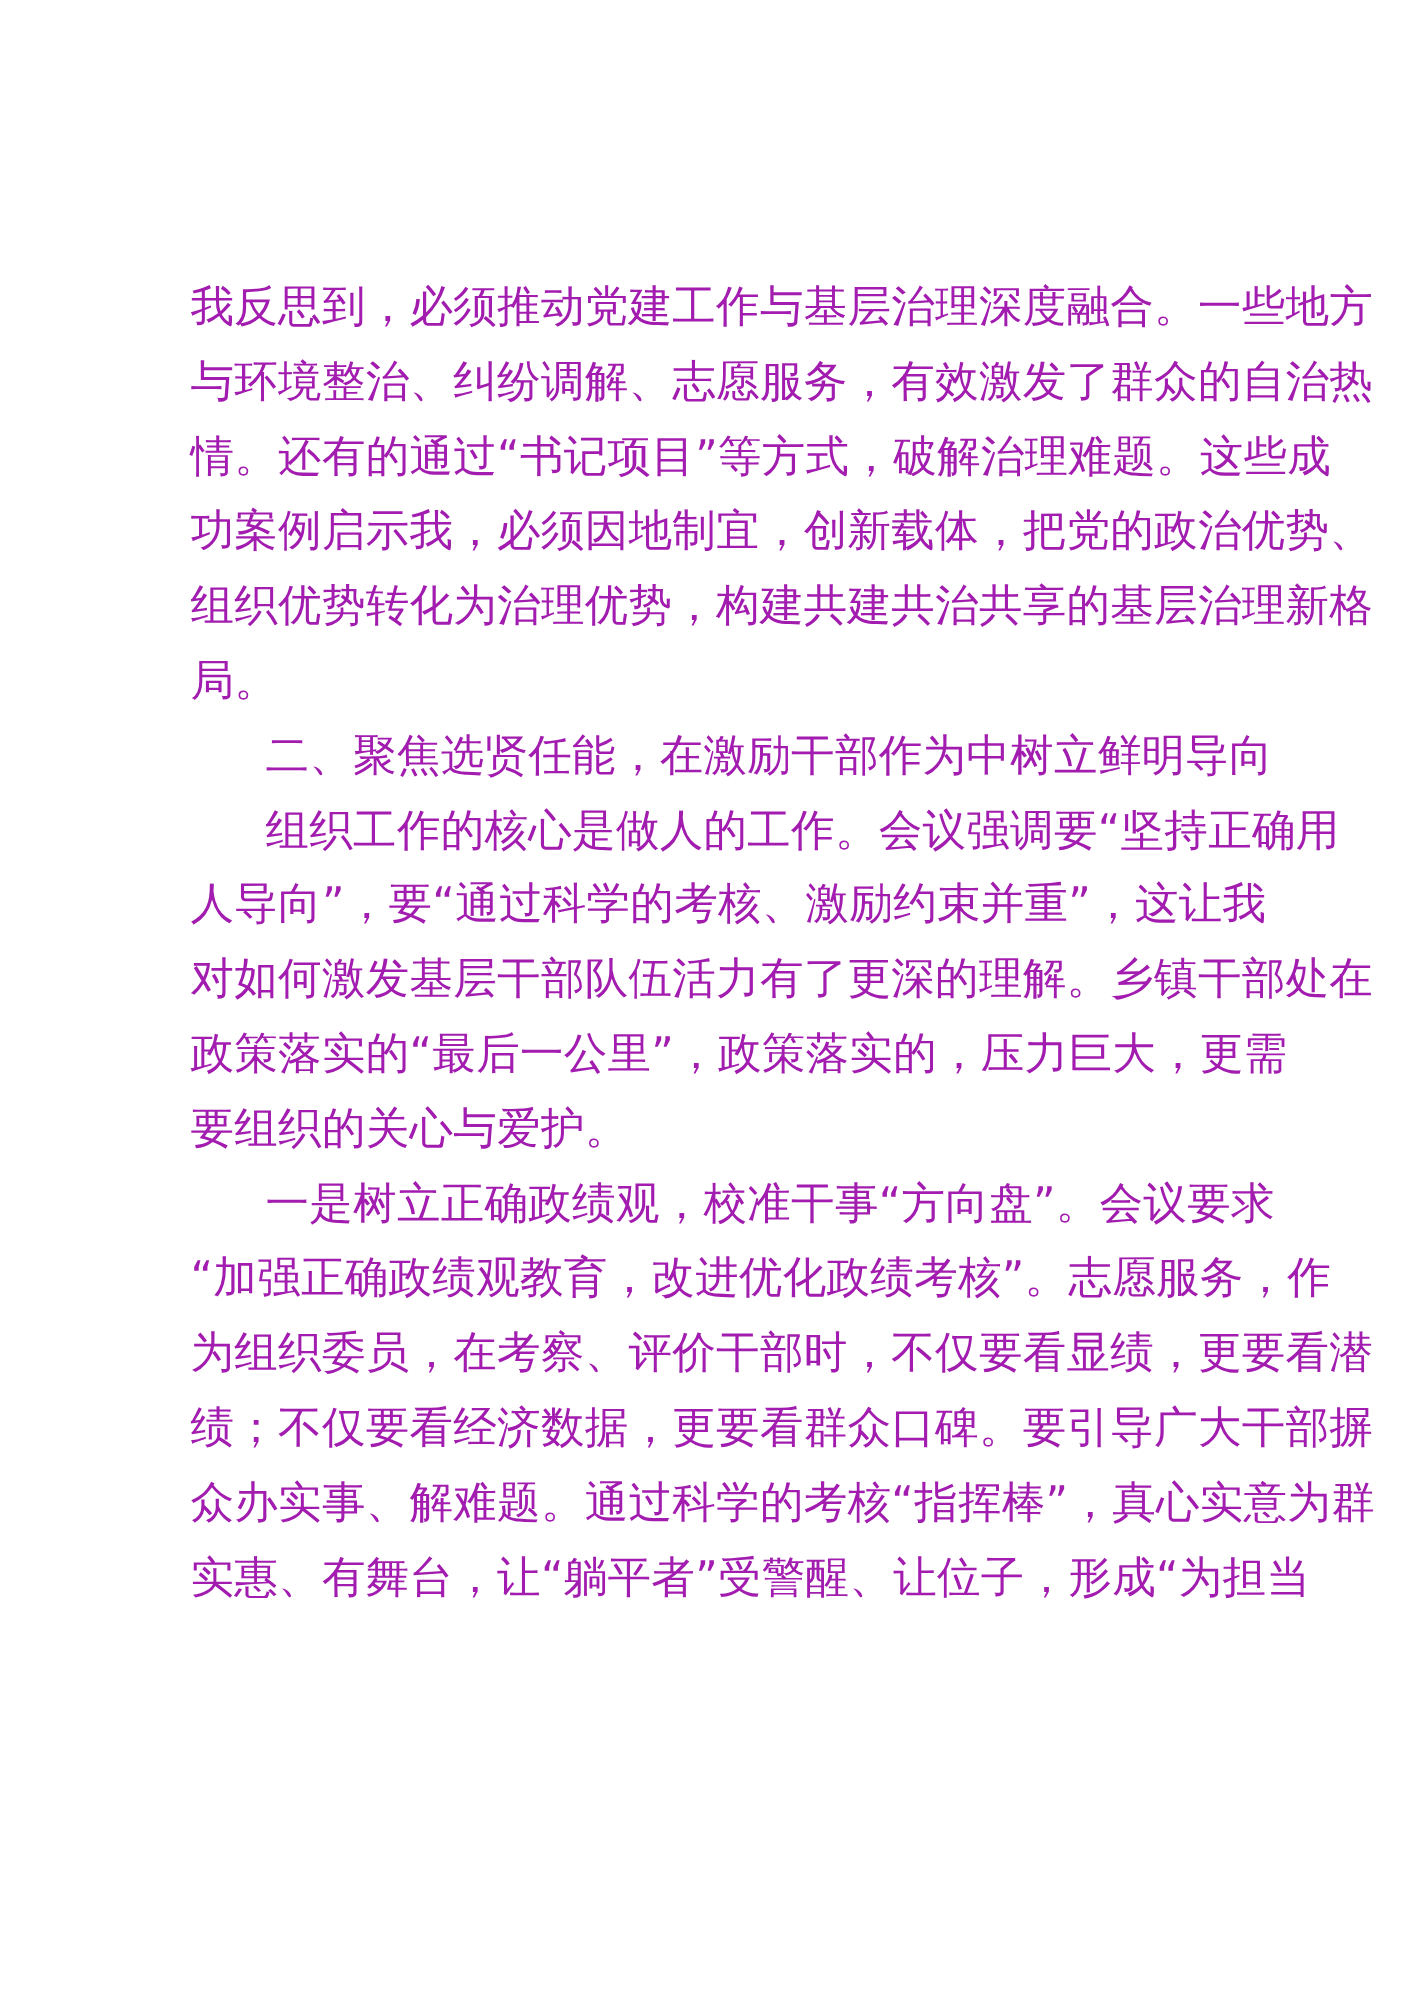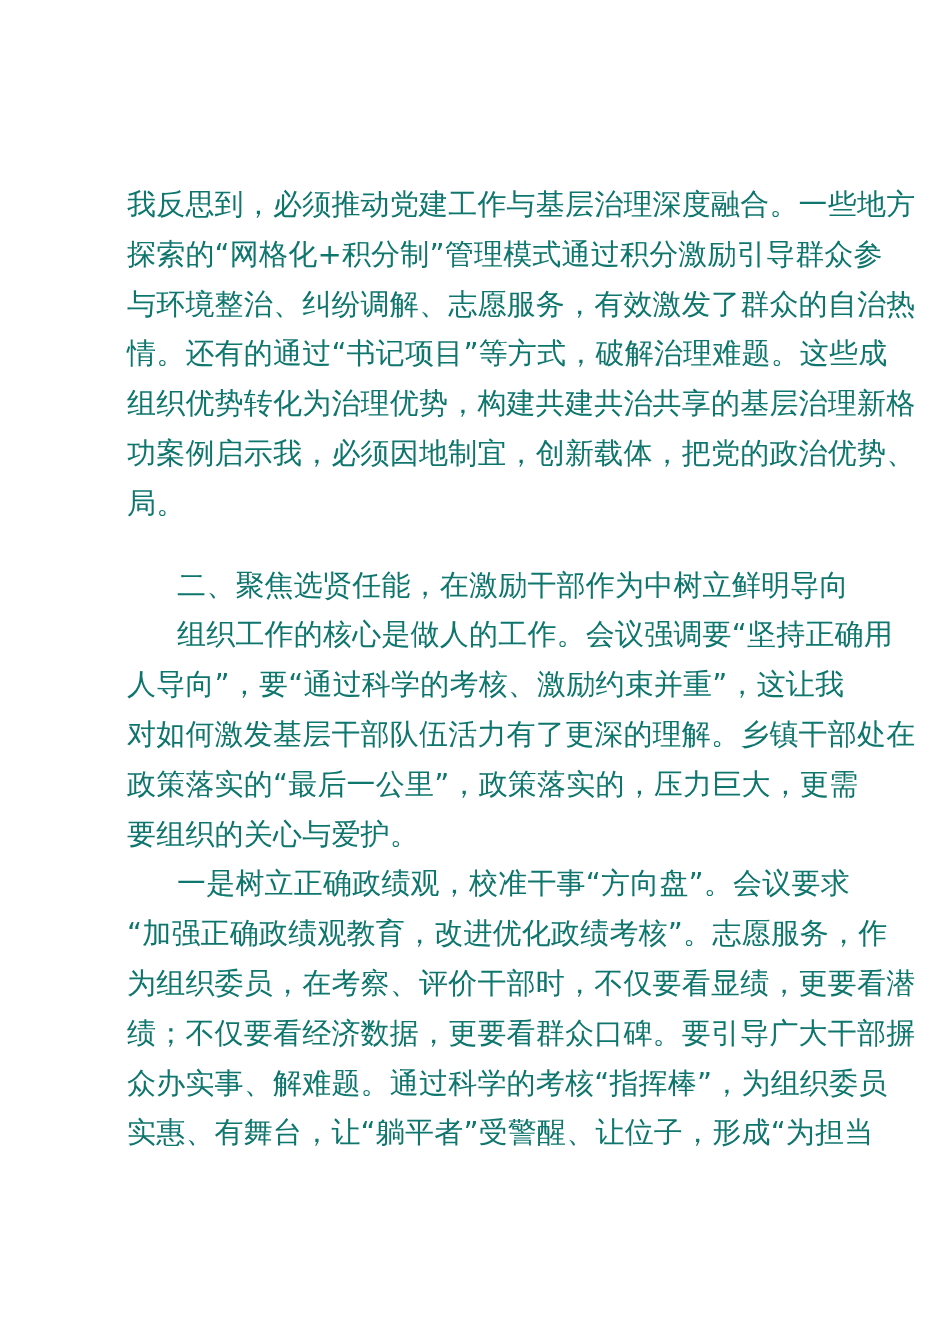--- a/index.html
+++ b/index.html
@@ -5,43 +5,42 @@
     html, body { margin: 0; padding: 0; background: #ffffff; }
     body { width: 950px; height: 1344px; position: relative; overflow: hidden; }
     .page {
       position: absolute;
       left: 127px;
       top: 180px;
       width: 705px;
       font-family: "DejaVu Sans", "Liberation Sans", sans-serif;
       font-size: 29px;
       line-height: 49.8px;
-      color: #0f766e;
+      color: #a21caf;
       letter-spacing: 0.2px;
     }
     .line { display: block; white-space: nowrap; height: 49.8px; }
     .indent { padding-left: 50px; }
-    .heading { font-weight: normal; margin-top: 32px; }
+    .heading { font-weight: normal; }
   </style>
 </head>
 <body>
 
 <div class="page">
   <span class="line">我反思到，必须推动党建工作与基层治理深度融合。一些地方</span>
-  <span class="line">探索的“网格化+积分制”管理模式通过积分激励引导群众参</span>
   <span class="line">与环境整治、纠纷调解、志愿服务，有效激发了群众的自治热</span>
   <span class="line">情。还有的通过“书记项目”等方式，破解治理难题。这些成</span>
+  <span class="line">功案例启示我，必须因地制宜，创新载体，把党的政治优势、</span>
   <span class="line">组织优势转化为治理优势，构建共建共治共享的基层治理新格</span>
-  <span class="line">功案例启示我，必须因地制宜，创新载体，把党的政治优势、</span>
   <span class="line">局。</span>
   <span class="line indent heading">二、聚焦选贤任能，在激励干部作为中树立鲜明导向</span>
   <span class="line indent">组织工作的核心是做人的工作。会议强调要“坚持正确用</span>
   <span class="line">人导向”，要“通过科学的考核、激励约束并重”，这让我</span>
   <span class="line">对如何激发基层干部队伍活力有了更深的理解。乡镇干部处在</span>
   <span class="line">政策落实的“最后一公里”，政策落实的，压力巨大，更需</span>
   <span class="line">要组织的关心与爱护。</span>
   <span class="line indent">一是树立正确政绩观，校准干事“方向盘”。会议要求</span>
   <span class="line">“加强正确政绩观教育，改进优化政绩考核”。志愿服务，作</span>
   <span class="line">为组织委员，在考察、评价干部时，不仅要看显绩，更要看潜</span>
   <span class="line">绩；不仅要看经济数据，更要看群众口碑。要引导广大干部摒</span>
-  <span class="line">众办实事、解难题。通过科学的考核“指挥棒”，为组织委员</span>
+  <span class="line">众办实事、解难题。通过科学的考核“指挥棒”，真心实意为群</span>
   <span class="line">实惠、有舞台，让“躺平者”受警醒、让位子，形成“为担当</span>
 </div>
 
 </body></html>

